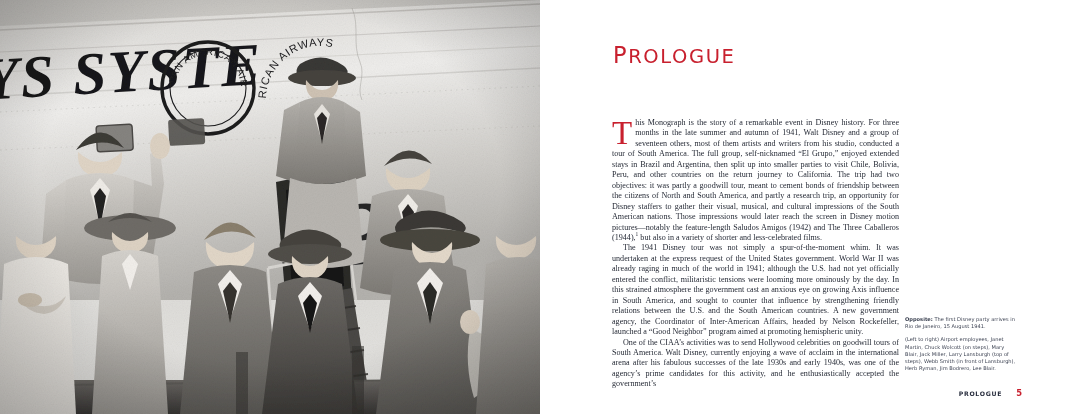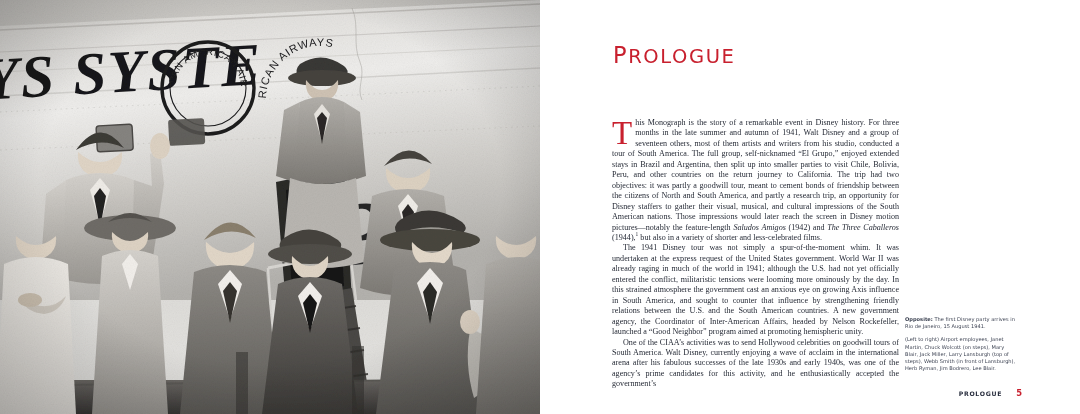--- a/index.html
+++ b/index.html
@@ -86,21 +86,21 @@
   .dropcap {
     float: left;
     color: #c8202e;
     font-family: "Liberation Serif", serif;
     font-size: 33px;
     line-height: 26px;
     padding: 1px 3px 0 0;
     margin-top: 1px;
     font-weight: 400;
   }
-  .it { font-style: italic; }
+  .it { }
   sup.fn {
     font-size: 5.4px;
     vertical-align: super;
     line-height: 0;
   }
 
   
   .caption-col {
     position: absolute;
     left: 365px;

